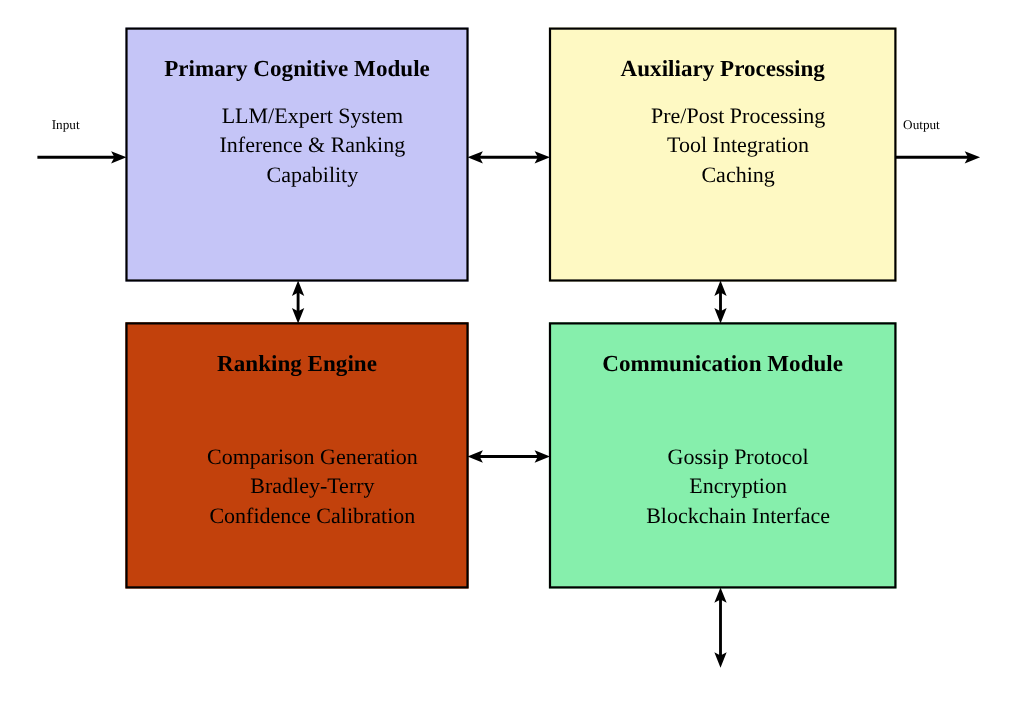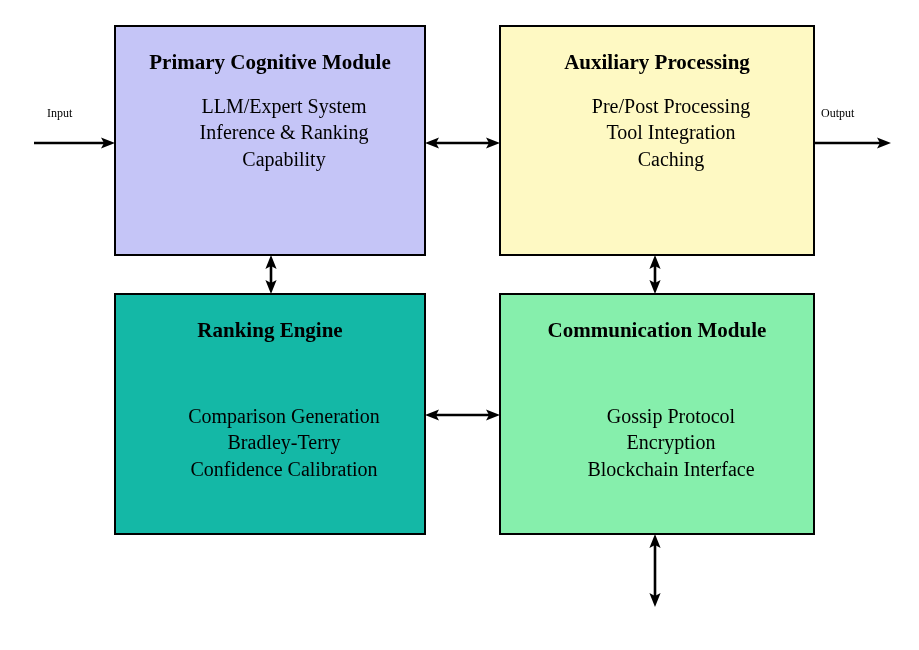--- a/index.html
+++ b/index.html
@@ -90,21 +90,21 @@
 
   <div class="box" id="box-auxiliary" style="background: #fef9c3;">
     <div class="box-title">Auxiliary Processing</div>
     <div class="box-lines">
       <div>Pre/Post Processing</div>
       <div>Tool Integration</div>
       <div>Caching</div>
     </div>
   </div>
 
-  <div class="box" id="box-ranking" style="background: #14b8a6;">
+  <div class="box" id="box-ranking" style="background: #c2410c;">
     <div class="box-title">Ranking Engine</div>
     <div class="box-lines">
       <div>Comparison Generation</div>
       <div>Bradley-Terry</div>
       <div>Confidence Calibration</div>
     </div>
   </div>
 
   <div class="box" id="box-comm" style="background: #86efac;">
     <div class="box-title">Communication Module</div>

